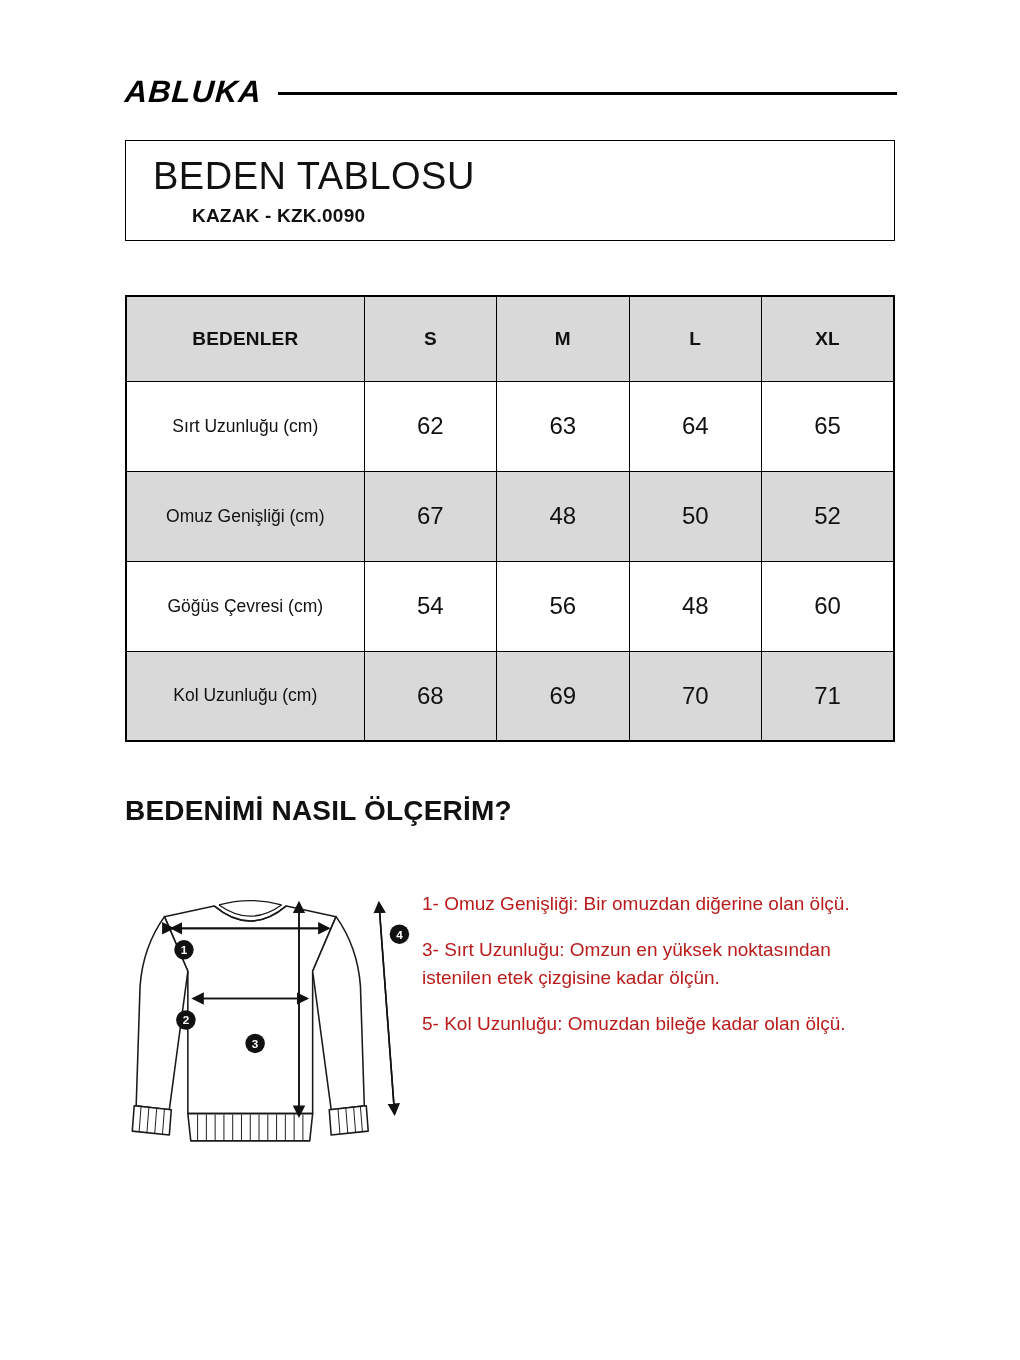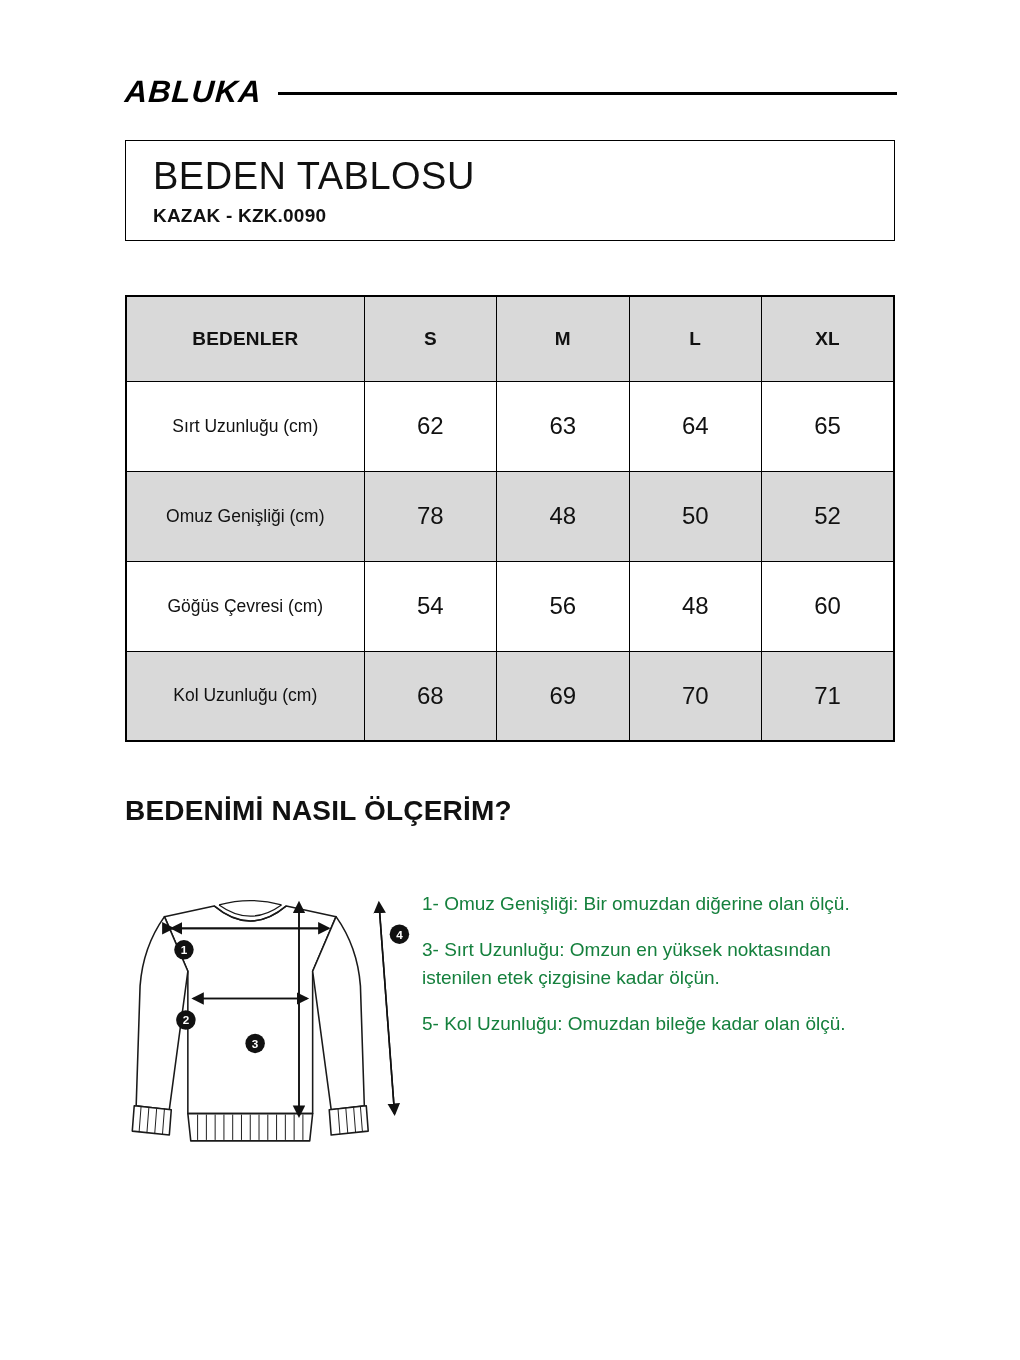--- a/index.html
+++ b/index.html
@@ -23,21 +23,21 @@
   }
   .brand-rule{flex:1;height:3px;background:#000;margin-left:16px;margin-top:2px;}
 
   
   .title-box{
     position:absolute;left:125px;top:140px;width:770px;height:101px;
     border:1.5px solid #000;box-sizing:border-box;
     padding:15px 0 16px 27px;background:#fff;
   }
   .page-title{font-size:38px;font-weight:400;letter-spacing:.5px;margin:0;line-height:1.1;}
-  .product-code{font-size:19px;font-weight:700;margin-top:7px;letter-spacing:.2px;}
+  .product-code{font-size:19px;font-weight:700;margin-top:7px;letter-spacing:.2px;margin-left:39px;}
 
   
   .table-wrap{position:absolute;left:125px;top:295px;width:770px;}
   table.size-table{
     width:100%;border-collapse:collapse;table-layout:fixed;
     border:2px solid #000;
   }
   table.size-table th,table.size-table td{
     border:1.2px solid #000;text-align:center;vertical-align:middle;
     padding:12px;
@@ -52,21 +52,21 @@
   td.size-cell{font-size:24px;font-weight:500;}
 
   
   .guide-heading{
     position:absolute;left:125px;top:795px;
     font-size:28px;font-weight:700;letter-spacing:.2px;margin:0;
   }
   .diagram-wrap{position:absolute;left:104px;top:870px;width:312px;height:300px;}
   .instructions{position:absolute;left:422px;top:890px;width:478px;}
   .instruction-item{
-    font-size:19px;line-height:1.5;margin:0 0 17px 0;color:#15803d;
+    font-size:19px;line-height:1.5;margin:0 0 17px 0;color:#b91c1c;
   }
   svg .garment{fill:#ffffff;stroke:#1a1a1a;stroke-width:1.6;stroke-linejoin:round;}
   svg .seam{fill:none;stroke:#1a1a1a;stroke-width:1.3;}
   svg .rib{stroke:#1a1a1a;stroke-width:1;}
   svg .meas{stroke:#111;stroke-width:1.6;}
   svg .badge{fill:#111;}
   svg .badge-num{fill:#fff;font-size:12px;font-weight:700;font-family:"Liberation Sans","DejaVu Sans",sans-serif;text-anchor:middle;}
 </style>
 </head>
 <body>
@@ -104,21 +104,21 @@
       <tbody>
         <tr>
           <td class="row-label">Sırt Uzunluğu (cm)</td>
           <td class="size-cell">62</td>
           <td class="size-cell">63</td>
           <td class="size-cell">64</td>
           <td class="size-cell">65</td>
         </tr>
         <tr>
           <td class="row-label">Omuz Genişliği (cm)</td>
-          <td class="size-cell">78</td>
+          <td class="size-cell">67</td>
           <td class="size-cell">48</td>
           <td class="size-cell">50</td>
           <td class="size-cell">52</td>
         </tr>
         <tr>
           <td class="row-label">Göğüs Çevresi (cm)</td>
           <td class="size-cell">54</td>
           <td class="size-cell">56</td>
           <td class="size-cell">48</td>
           <td class="size-cell">60</td>

